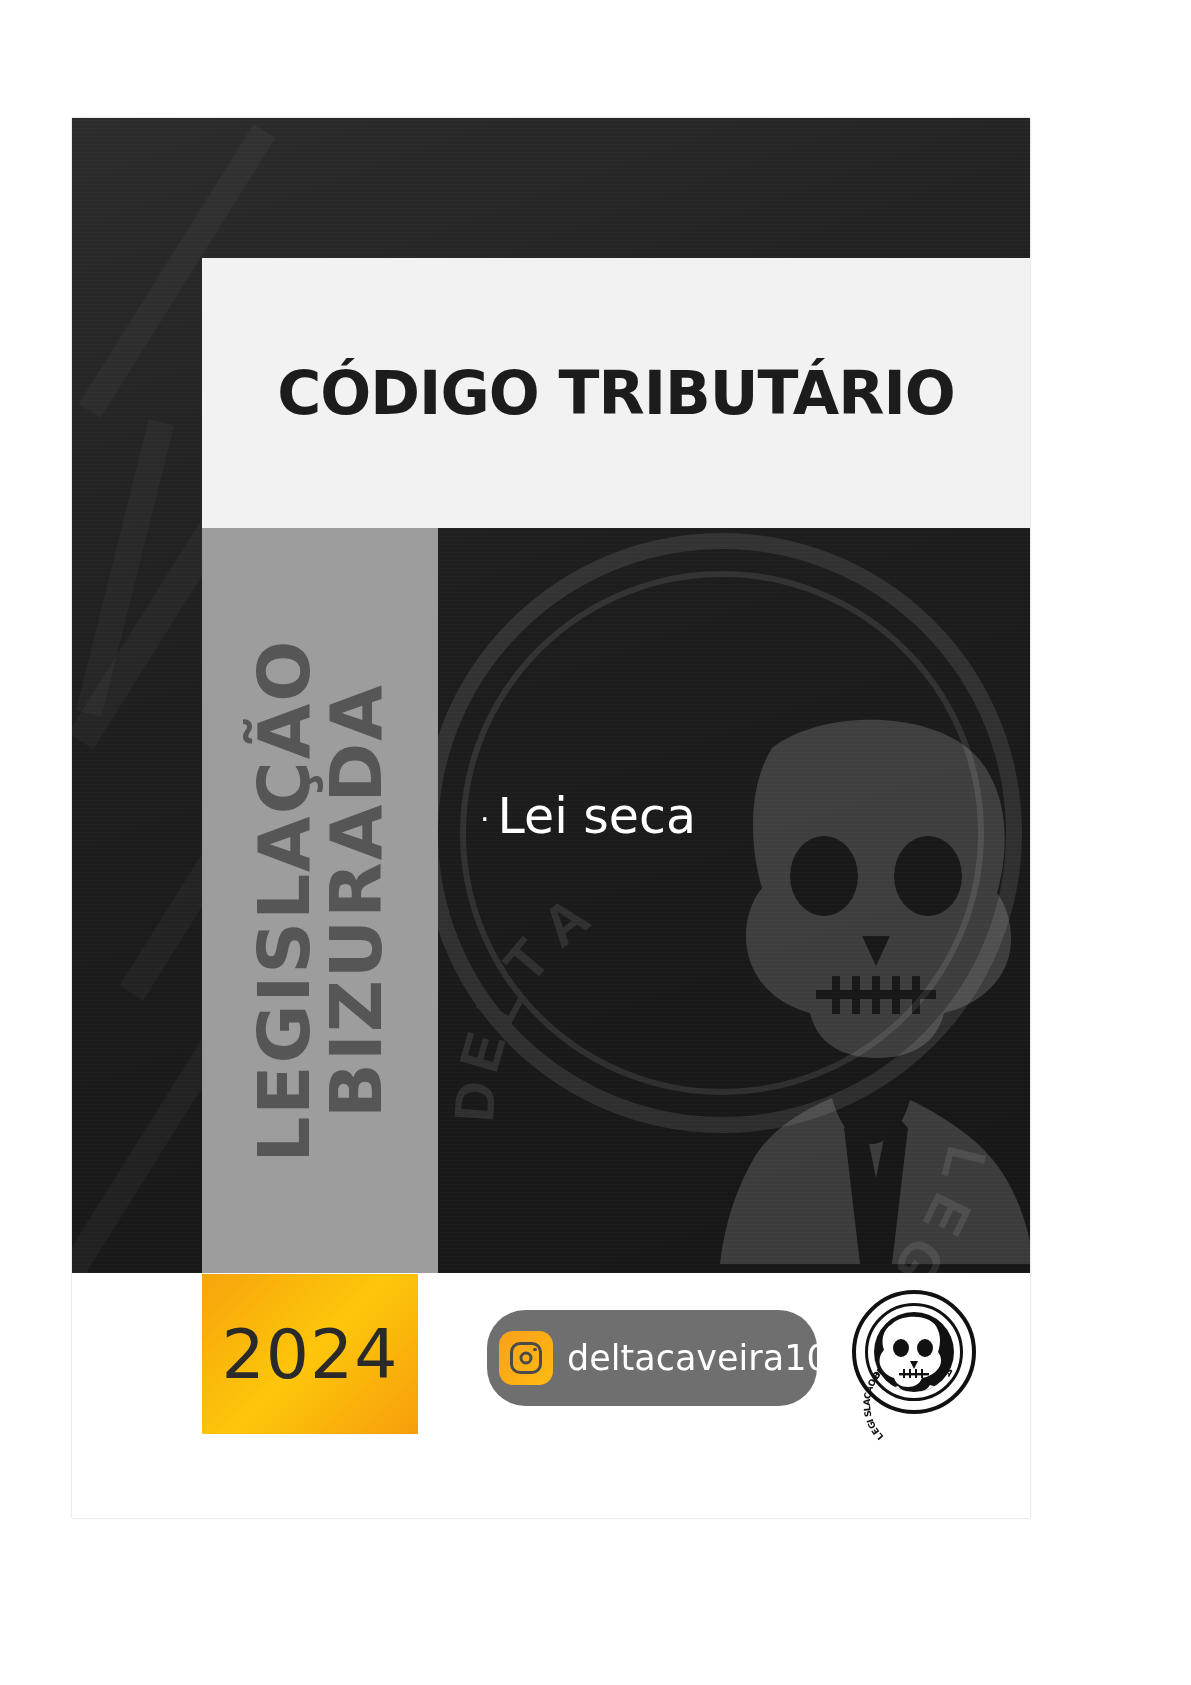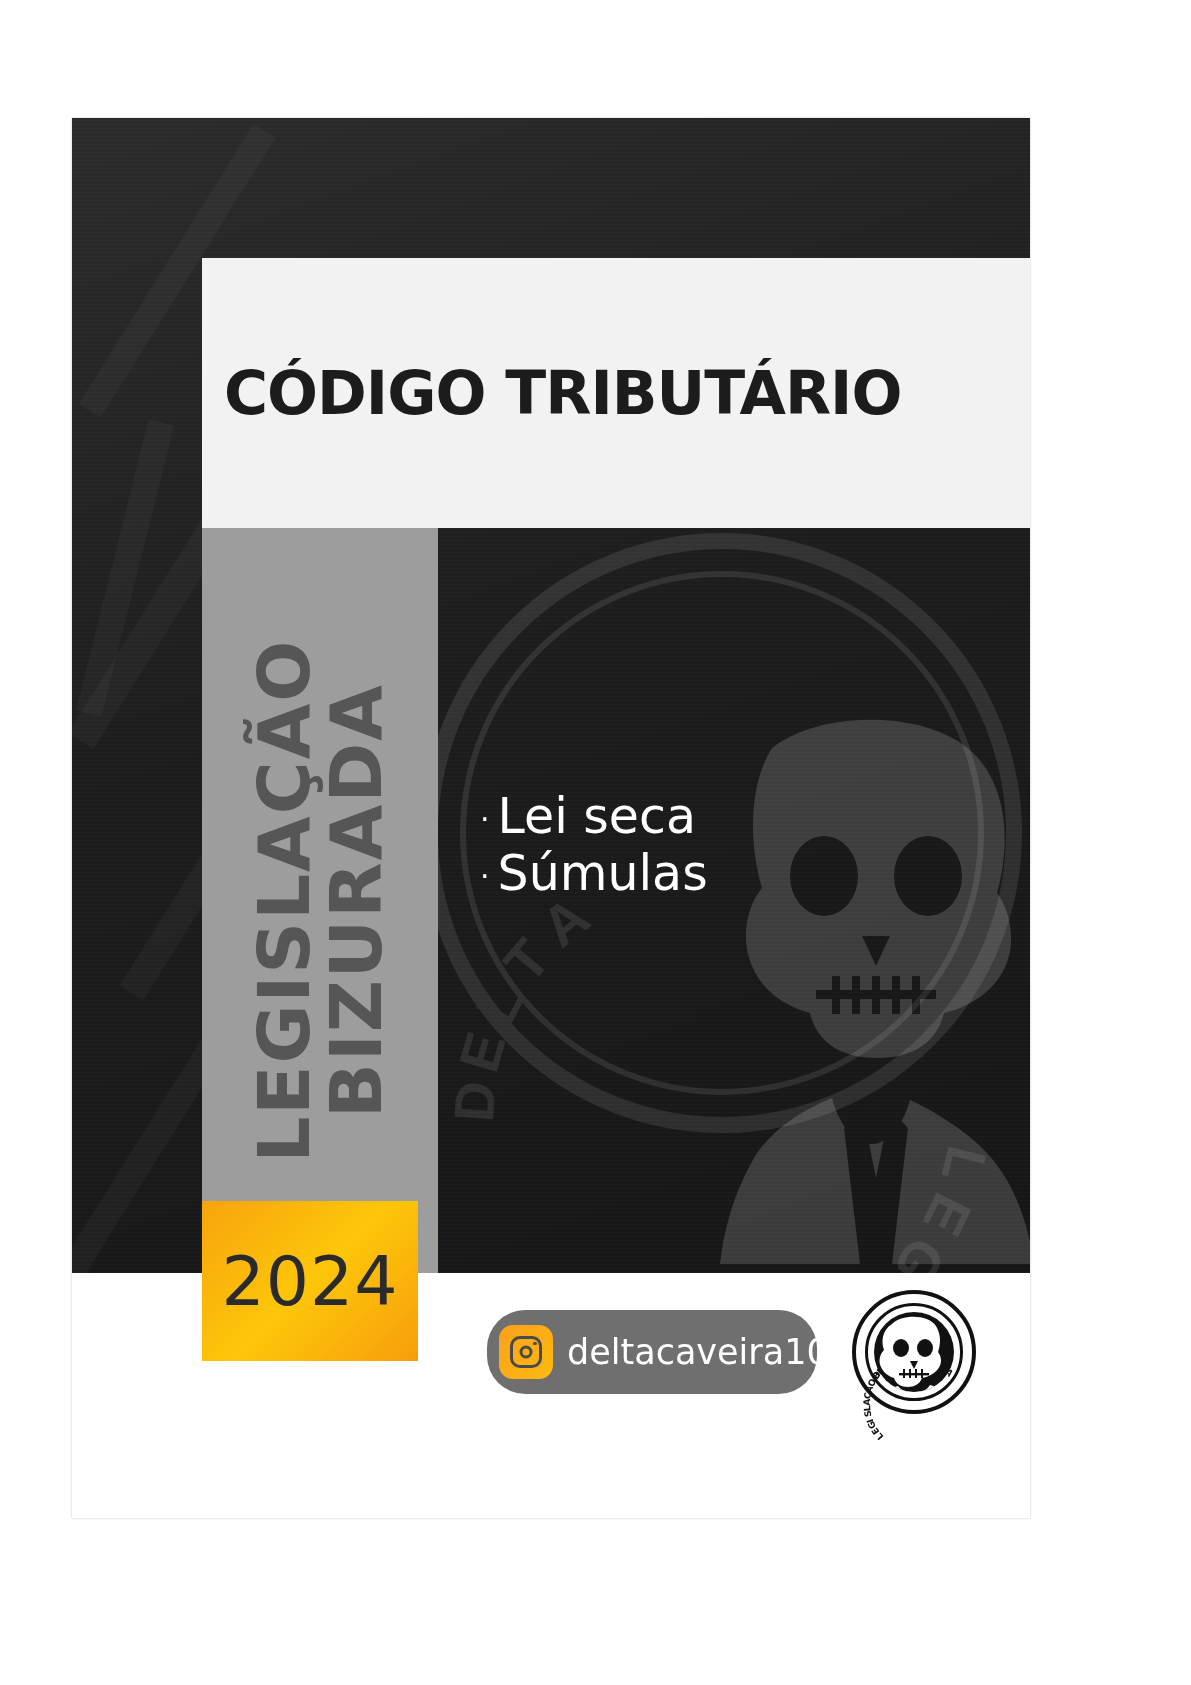--- a/index.html
+++ b/index.html
@@ -115,20 +115,21 @@
   
   .title-band {
     position: absolute;
     left: 130px;
     top: 140px;
     width: 828px;
     height: 270px;
     background: #f2f2f2;
     display: flex;
     align-items: center;
+    justify-content: center;
   }
   .title-text {
     text-align: center;
     color: #1c1c1c;
     font-weight: 800;
     font-size: 60px;
     line-height: 1.08;
     letter-spacing: -1px;
     text-transform: uppercase;
     padding: 0 22px;
@@ -198,21 +199,21 @@
     left: 0;
     top: 1155px;
     width: 958px;
     height: 245px;
     background: #ffffff;
   }
 
   .year-box {
     position: absolute;
     left: 130px;
-    top: 1083px;
+    top: 1156px;
     width: 216px;
     height: 160px;
     background: linear-gradient(135deg, #f7a40c 0%, #fdc60a 50%, #f79e0b 100%);
     display: flex;
     align-items: center;
     justify-content: center;
   }
   .year-text {
     font-family: "DejaVu Sans", sans-serif;
     font-size: 68px;
@@ -220,21 +221,21 @@
     color: #2a2a2a;
     letter-spacing: 1px;
   }
 
   
   .insta-pill {
     position: absolute;
     left: 415px;
     top: 1192px;
     width: 330px;
-    height: 84px;
+    height: 96px;
     background: #6f6f6f;
     border-radius: 38px;
     display: flex;
     align-items: center;
     padding-left: 12px;
     box-sizing: border-box;
   }
   .insta-icon {
     width: 54px;
     height: 54px;
@@ -393,23 +394,20 @@
             <span>LEGISLAÇÃO</span>
             <span class="vl-line2">BIZURADA</span>
           </div>
         </div>
       </div>
 
       <div class="features">
         <div class="feature-item">
           <span class="dot">·</span><span>Lei seca</span>
         </div>
-        <div class="feature-item">
-          <span class="dot">·</span><span>Súmulas</span>
-        </div>
       </div>
     </div>
 
     <div class="bottom-strip"></div>
 
     <div class="year-box">
       <span class="year-text">2024</span>
     </div>
 
     <div class="insta-pill">

